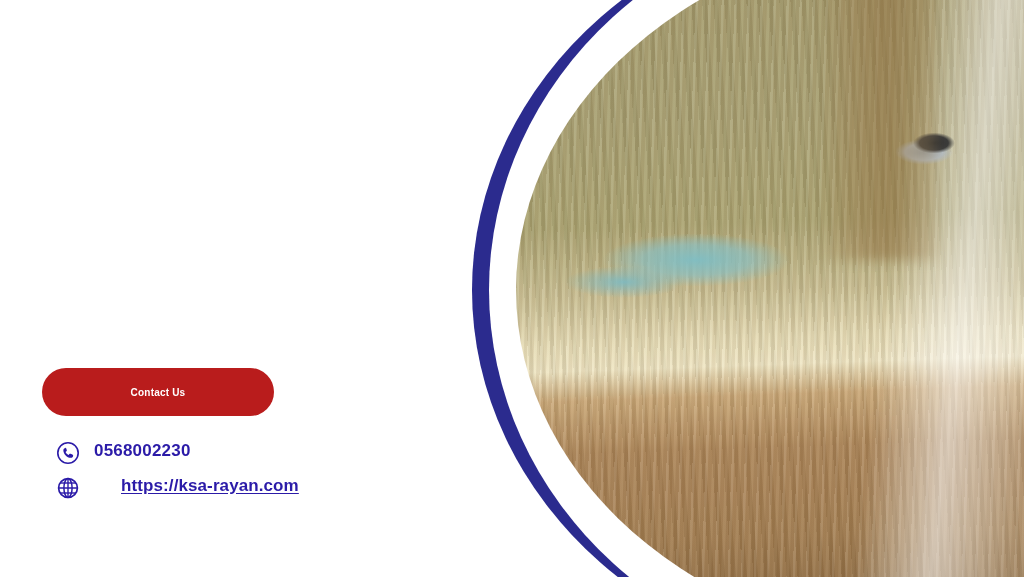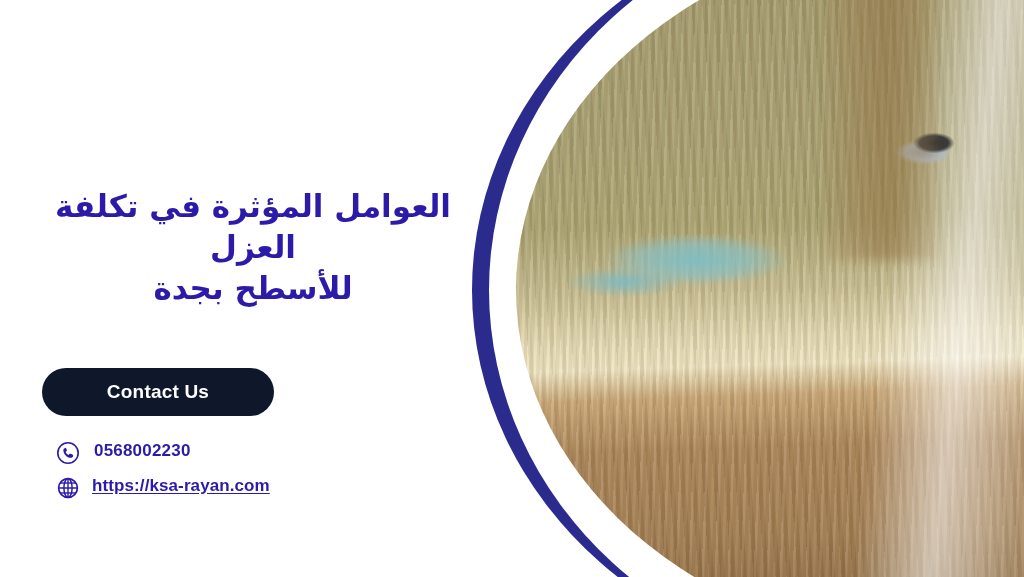--- a/index.html
+++ b/index.html
@@ -147,25 +147,25 @@
   }
 
   .cta-button {
     position: absolute;
     left: 42px;
     top: 368px;
     width: 232px;
     height: 48px;
     border: none;
     border-radius: 26px;
-    background: #0f172a;
+    background: #b91c1c;
     color: #ffffff;
     font-family: "Liberation Sans", sans-serif;
     font-weight: bold;
-    font-size: 19px;
+    font-size: 10px;
     letter-spacing: 0.2px;
     cursor: pointer;
     display: flex;
     align-items: center;
     justify-content: center;
     box-shadow: 0 0 0 4px rgba(255,255,255,0.9);
   }
 
   .contact-list {
     position: absolute;
@@ -187,21 +187,21 @@
   .contact-text {
     margin-left: 14px;
     color: #2b1ba8;
     font-family: "Liberation Sans", sans-serif;
     font-weight: bold;
     font-size: 17px;
     letter-spacing: 0.2px;
     white-space: nowrap;
   }
   .contact-link {
-    margin-left: 12px;
+    margin-left: 41px;
     color: #2b1ba8;
     font-family: "Liberation Sans", sans-serif;
     font-weight: bold;
     font-size: 17px;
     letter-spacing: 0.1px;
     text-decoration: underline;
     text-underline-offset: 2px;
     white-space: nowrap;
     cursor: pointer;
   }
@@ -219,21 +219,20 @@
 
       </div>
     </div>
 
     <div class="arc-gradient"></div>
     <div class="arc-solid"></div>
   </div>
 
   <div class="content">
 
-    <h1 class="headline"><span>العوامل المؤثرة في تكلفة العزل</span><br><span>للأسطح بجدة</span></h1>
 
     <button class="cta-button">Contact Us</button>
 
     <div class="contact-list">
 
       <div class="contact-row">
         <svg class="contact-icon" viewBox="0 0 24 24">
           <circle cx="12" cy="12" r="10.2" fill="none" stroke="#2b1ba8" stroke-width="1.6"></circle>
           <path d="M9.0 6.4c0.55 0 0.95 0.3 1.15 0.85l0.62 1.7c0.18 0.5 0.06 0.95-0.33 1.27l-0.63 0.52c-0.2 0.17-0.25 0.4-0.14 0.63 0.5 1.05 1.45 2.0 2.52 2.5 0.24 0.11 0.47 0.05 0.64-0.15l0.52-0.62c0.33-0.39 0.79-0.5 1.28-0.32l1.7 0.63c0.55 0.2 0.84 0.6 0.84 1.14 0 1.42-1.17 2.42-2.6 2.3-3.6-0.32-6.9-3.6-7.2-7.2-0.12-1.43 0.87-2.6 2.29-2.6z" fill="#2b1ba8"></path>
         </svg>

